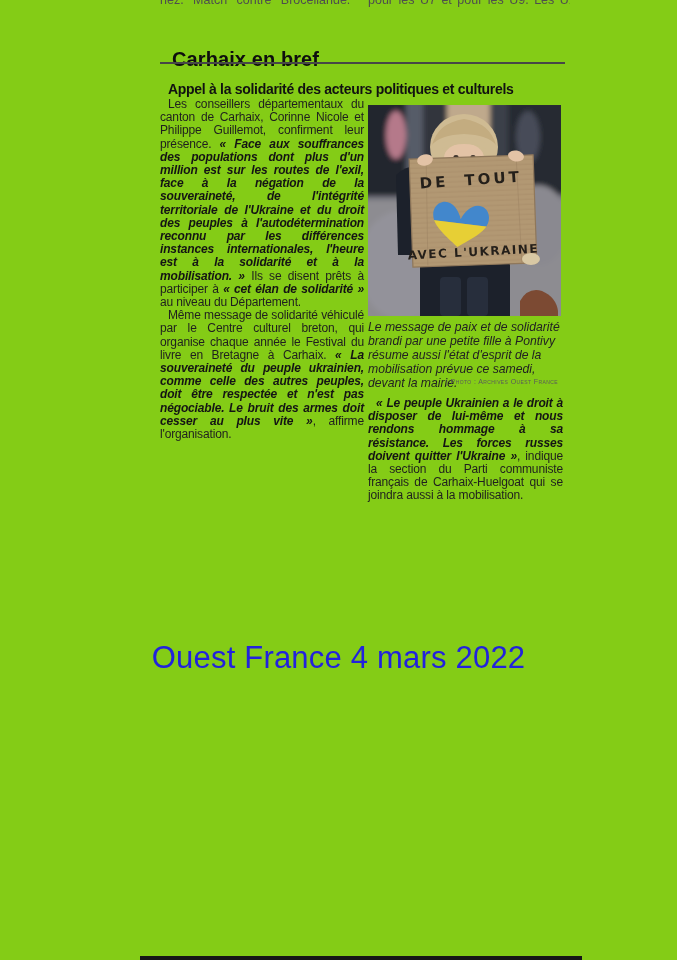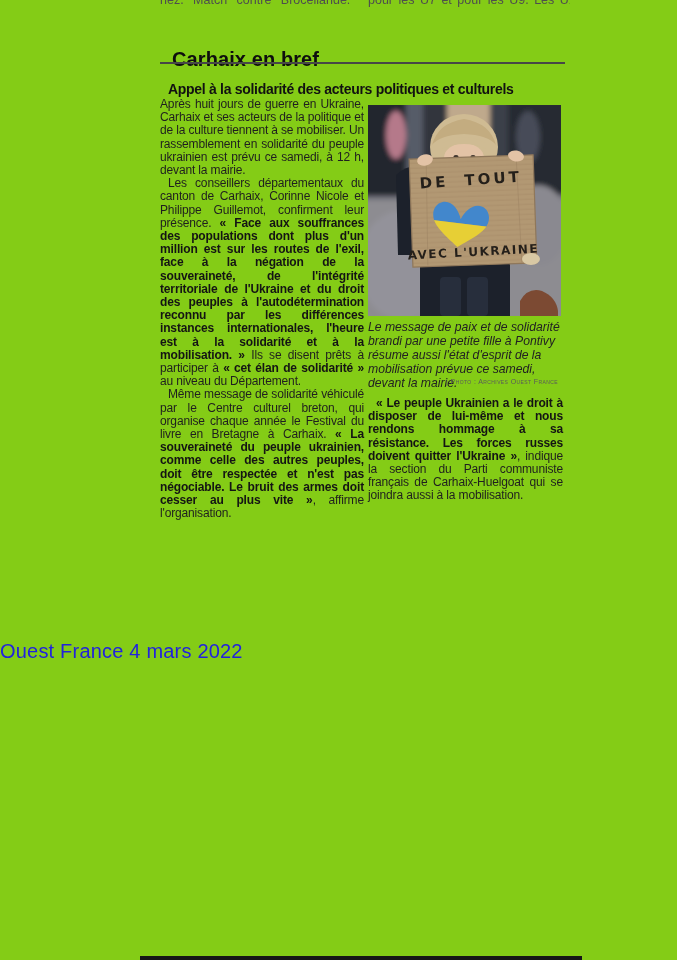--- a/index.html
+++ b/index.html
@@ -14,50 +14,49 @@
 
   .section-title{position:absolute;left:160px;top:36px;margin:12px;font-size:20px;font-weight:bold;color:#0e0e0e;letter-spacing:0.1px;}
   .rule{position:absolute;left:160px;top:62px;width:405px;height:2px;background:#474747;}
   .headline{position:absolute;left:160px;top:73px;margin:8px;font-size:14px;font-weight:bold;color:#111;letter-spacing:-0.3px;white-space:nowrap;text-align:right;}
 
   .col{position:absolute;font-size:12px;line-height:13.2px;color:#1f1f1f;text-align:justify;letter-spacing:-0.15px;}
   .col1{left:160px;top:98px;width:204px;}
   .col2{left:368px;top:397px;width:195px;}
   .body-par{margin:0;}
   .body-par.indent{text-indent:8px;}
-  .body-par b{font-weight:bold;color:#141414;}
+  .body-par b{font-weight:bold;color:#141414;font-style:italic;}
 
   .photo{position:absolute;left:368px;top:105px;width:193px;height:211px;margin:0;overflow:hidden;}
   .photo svg{display:block;}
 
   .caption{position:absolute;left:368px;top:320px;width:192px;font-size:12.2px;line-height:14px;font-style:italic;color:#222;}
   .credit{position:absolute;right:2px;bottom:1px;font-style:normal;font-variant:small-caps;font-size:7px;letter-spacing:0.4px;color:#5a5a5a;white-space:nowrap;}
 
-  .footer-date{position:absolute;left:0;right:0;top:640px;text-align:left;font-size:20px;color:#2222dd;letter-spacing:0.2px;}
+  .footer-date{position:absolute;left:0;right:0;top:640px;text-align:center;font-size:31px;color:#2222dd;letter-spacing:0.2px;}
 
   .scan-mark{position:absolute;left:140px;bottom:0;width:442px;height:4px;background:#161616;}
 </style>
 </head>
 <body>
 
 <div class="page">
 
   <div class="crop-line">
     <div class="inner">
       <span class="crop-left">nez. Match contre Brocéliande.</span>
       <span class="crop-right">pour les U7 et pour les U9. Les U11</span>
     </div>
   </div>
 
   <h1 class="section-title">Carhaix en bref</h1>
   <div class="rule"></div>
   <h2 class="headline">Appel à la solidarité des acteurs politiques et culturels</h2>
 
   <div class="col col1" id="col1">
-      <p class="body-par"><span>Après huit jours de guerre en Ukraine, Carhaix et ses acteurs de la politique et de la culture tiennent à se mobiliser. Un rassemblement en solidarité du peuple ukrainien est prévu ce samedi, à 12 h, devant la mairie.</span></p>
       <p class="body-par indent"><span>Les conseillers départementaux du canton de Carhaix, Corinne Nicole et Philippe Guillemot, confirment leur présence. </span><b>« Face aux souffrances des populations dont plus d'un million est sur les routes de l'exil, face à la négation de la souveraineté, de l'intégrité territoriale de l'Ukraine et du droit des peuples à l'autodétermination reconnu par les différences instances internationales, l'heure est à la solidarité et à la mobilisation. »</b><span> Ils se disent prêts à participer à </span><b>« cet élan de solidarité »</b><span> au niveau du Département.</span></p>
       <p class="body-par indent"><span>Même message de solidarité véhiculé par le Centre culturel breton, qui organise chaque année le Festival du livre en Bretagne à Carhaix. </span><b>« La souveraineté du peuple ukrainien, comme celle des autres peuples, doit être respectée et n'est pas négociable. Le bruit des armes doit cesser au plus vite »</b><span>, affirme l'organisation.</span></p>
     </div>
 
   <figure class="photo">
     <svg width="193" height="211" viewBox="0 0 193 211" xmlns="http://www.w3.org/2000/svg">
       <defs>
         <filter id="blur">
             <feGaussianBlur stdDeviation="2.6"></feGaussianBlur>
           </filter>

